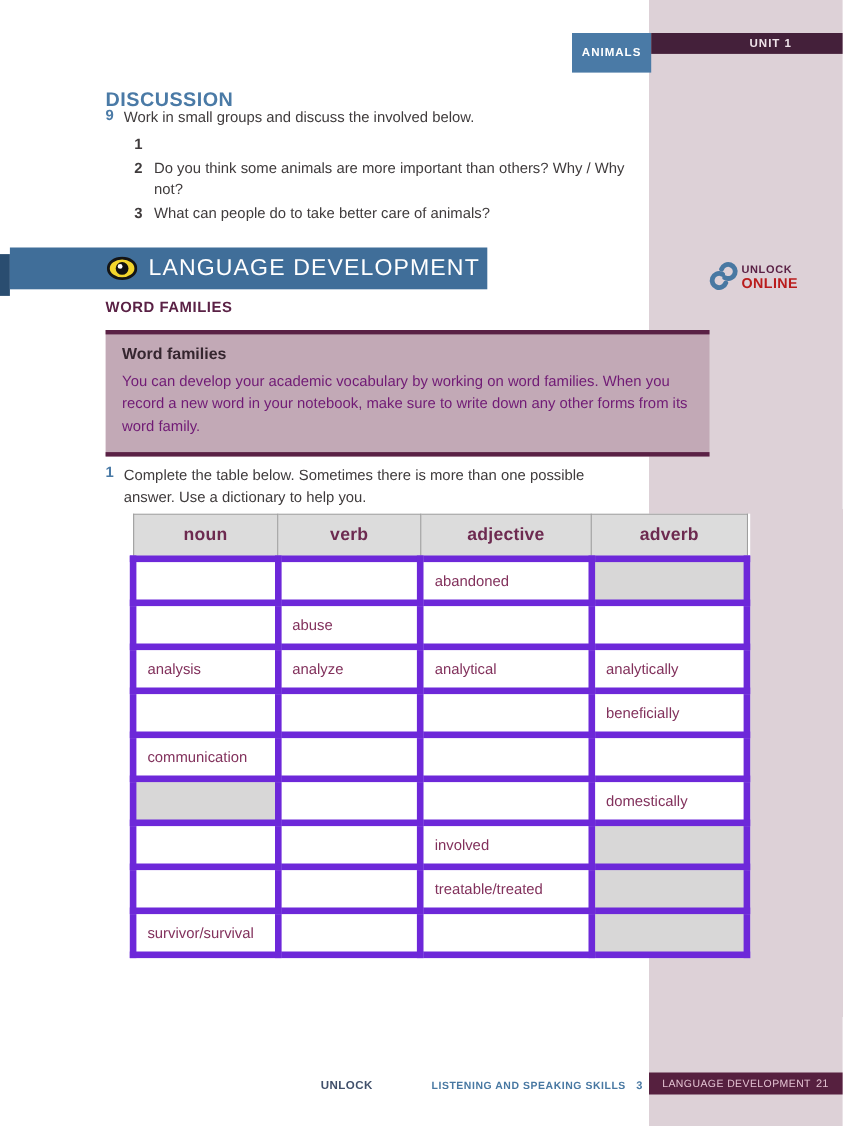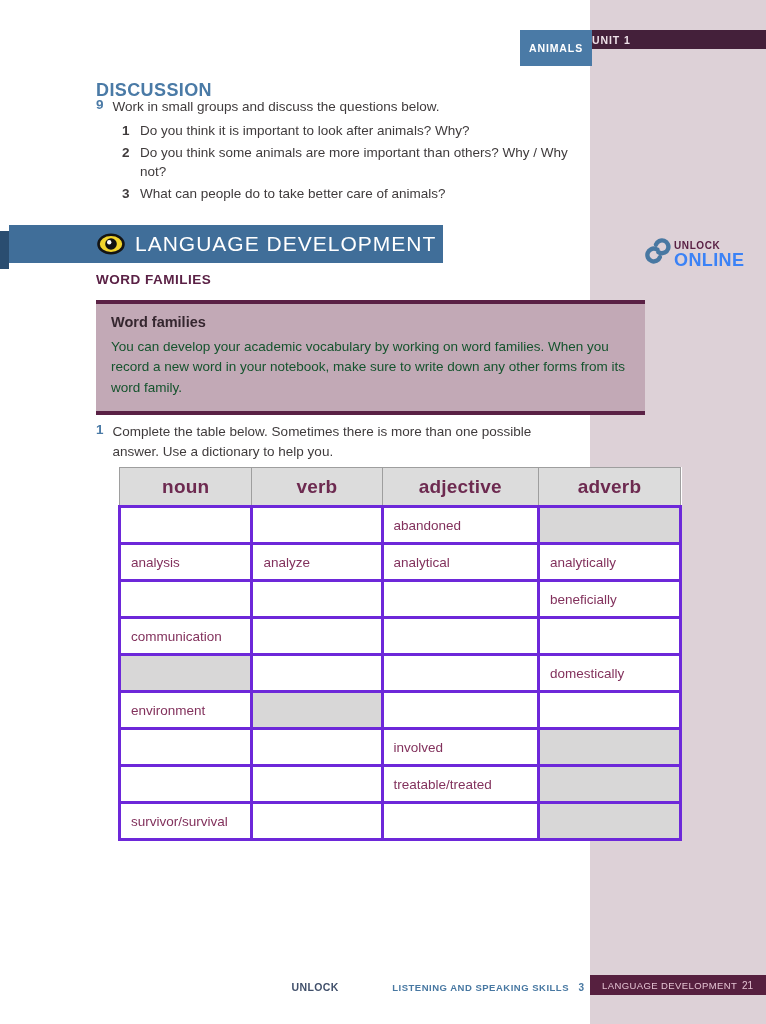--- a/index.html
+++ b/index.html
@@ -9,21 +9,21 @@
     -webkit-font-smoothing:antialiased;
   }
   .pink-band{position:absolute;left:590px;top:0;width:176px;height:1024px;background:#ddd1d7;}
 
   
   .animals-tab{position:absolute;left:520px;top:30px;width:72px;height:36px;background:#4a7aa6;
     color:#ffffff;font-size:10.5px;font-weight:bold;letter-spacing:0.9px;
     display:flex;align-items:center;justify-content:center;}
   .unit-bar{position:absolute;left:592px;top:30px;width:174px;height:19px;background:#44203a;
     color:#efe2e9;font-size:10.5px;font-weight:bold;letter-spacing:0.9px;
-    display:flex;align-items:center;justify-content:flex-start;padding-right:46px;box-sizing:border-box;}
+    display:flex;align-items:center;justify-content:flex-end;padding-right:46px;box-sizing:border-box;}
 
   
   .discussion-title{position:absolute;left:96px;top:80px;margin:0;color:#4a7aa6;
     font-size:18px;font-weight:bold;letter-spacing:0.4px;}
   .ex{display:flex;gap:9px;font-size:13.5px;color:#3f3b3c;}
   .ex9{position:absolute;left:96px;top:97px;}
   .ex1{position:absolute;left:96px;top:422px;}
   .ex-num{color:#4a7aa6;font-weight:bold;}
   .ex-text{line-height:1.45;}
   .ex1 .ex-text{max-width:448px;}
@@ -36,36 +36,36 @@
   .banner-edge{position:absolute;left:0;top:231px;width:9px;height:38px;background:#2a4d70;}
   .banner{position:absolute;left:9px;top:225px;width:434px;height:38px;background:#406e99;
     display:flex;align-items:center;gap:10px;padding-left:88px;box-sizing:border-box;
     color:#ffffff;font-size:21px;letter-spacing:1px;}
   .eye-icon{flex:0 0 auto;}
 
   
   .online-badge{position:absolute;left:644px;top:237px;display:flex;align-items:flex-start;gap:2px;}
   .online-text{display:flex;flex-direction:column;margin-top:3px;}
   .ol1{font-size:10px;font-weight:bold;color:#5a2145;letter-spacing:0.6px;line-height:1.1;}
-  .ol2{font-size:18px;font-weight:bold;color:#3b82f6;letter-spacing:0.4px;line-height:1.1;text-align:right;}
+  .ol2{font-size:13px;font-weight:bold;color:#b91c1c;letter-spacing:0.4px;line-height:1.1;text-align:right;}
 
   
   .wf-title{position:absolute;left:96px;top:272px;margin:0;color:#5a2145;
     font-size:13.5px;font-weight:bold;letter-spacing:0.5px;}
   .info-box{position:absolute;left:96px;top:300px;width:549px;box-sizing:border-box;
     background:#c2a9b6;border-top:4px solid #5a2145;border-bottom:4px solid #5a2145;
     padding:10px 16px 13px 15px;}
   .info-title{font-size:14.5px;font-weight:bold;color:#35262f;margin-bottom:7px;}
-  .info-body{font-size:13.5px;color:#14532d;line-height:1.5;max-width:516px;}
+  .info-body{font-size:13.5px;color:#701a75;line-height:1.5;max-width:516px;}
 
   
   .wf-table{position:absolute;left:118px;top:467px;width:564px;border-collapse:collapse;background:#ffffff;}
-  .wf-table th{background:#dcdcdc;color:#6d2a50;font-size:19px;font-weight:bold;height:35px;
+  .wf-table th{background:#dcdcdc;color:#6d2a50;font-size:16px;font-weight:bold;height:35px;
     border:1px solid #9e9e9e;text-align:center;letter-spacing:0.2px;}
-  .wf-table td{height:34px;border:3px solid #6d28d9;font-size:13.5px;color:#82315c;
+  .wf-table td{height:34px;border:6px solid #6d28d9;font-size:13.5px;color:#82315c;
     padding:0 4px 0 10px;}
   .wf-table td.shaded{background:#d8d7d7;}
 
   
   .footer-left{position:absolute;left:0;top:977px;width:584px;text-align:right;white-space:nowrap;}
   .f-brand{color:#41506b;font-weight:bold;font-size:10.5px;letter-spacing:0.4px;}
   .f-series{color:#4878a2;font-weight:bold;font-size:9.5px;letter-spacing:0.5px;margin-left:5px;padding-left:44px;}
   .f-level{color:#4878a2;font-weight:bold;font-size:10px;margin-left:5px;}
   .footer-bar{position:absolute;left:590px;top:975px;width:176px;height:20px;background:#56203f;
     display:flex;align-items:center;justify-content:space-between;
@@ -82,27 +82,26 @@
   <span>ANIMALS</span>
 </div>
 <div class="unit-bar">
   <span>UNIT 1</span>
 </div>
 
 <h1 class="discussion-title">DISCUSSION</h1>
 
 <div class="ex ex9">
   <span class="ex-num">9</span>
-  <span class="ex-text">Work in small groups and discuss the questions below.</span>
+  <span class="ex-text">Work in small groups and discuss the involved below.</span>
 </div>
 
 <div class="questions">
     <div class="q-row">
       <span class="q-num">1</span>
-      <span class="q-text">Do you think it is important to look after animals? Why?</span>
     </div>
     <div class="q-row">
       <span class="q-num">2</span>
       <span class="q-text">Do you think some animals are more important than others? Why / Why not?</span>
     </div>
     <div class="q-row">
       <span class="q-num">3</span>
       <span class="q-text">What can people do to take better care of animals?</span>
     </div>
   </div>
@@ -156,20 +155,26 @@
       </tr>
     </thead>
   <tbody>
       <tr>
         <td></td>
         <td></td>
         <td>abandoned</td>
         <td class="shaded"></td>
       </tr>
       <tr>
+        <td></td>
+        <td>abuse</td>
+        <td></td>
+        <td></td>
+      </tr>
+      <tr>
         <td>analysis</td>
         <td>analyze</td>
         <td>analytical</td>
         <td>analytically</td>
       </tr>
       <tr>
         <td></td>
         <td></td>
         <td></td>
         <td>beneficially</td>
@@ -180,26 +185,20 @@
         <td></td>
         <td></td>
       </tr>
       <tr>
         <td class="shaded"></td>
         <td></td>
         <td></td>
         <td>domestically</td>
       </tr>
       <tr>
-        <td>environment</td>
-        <td class="shaded"></td>
-        <td></td>
-        <td></td>
-      </tr>
-      <tr>
         <td></td>
         <td></td>
         <td>involved</td>
         <td class="shaded"></td>
       </tr>
       <tr>
         <td></td>
         <td></td>
         <td>treatable/treated</td>
         <td class="shaded"></td>

